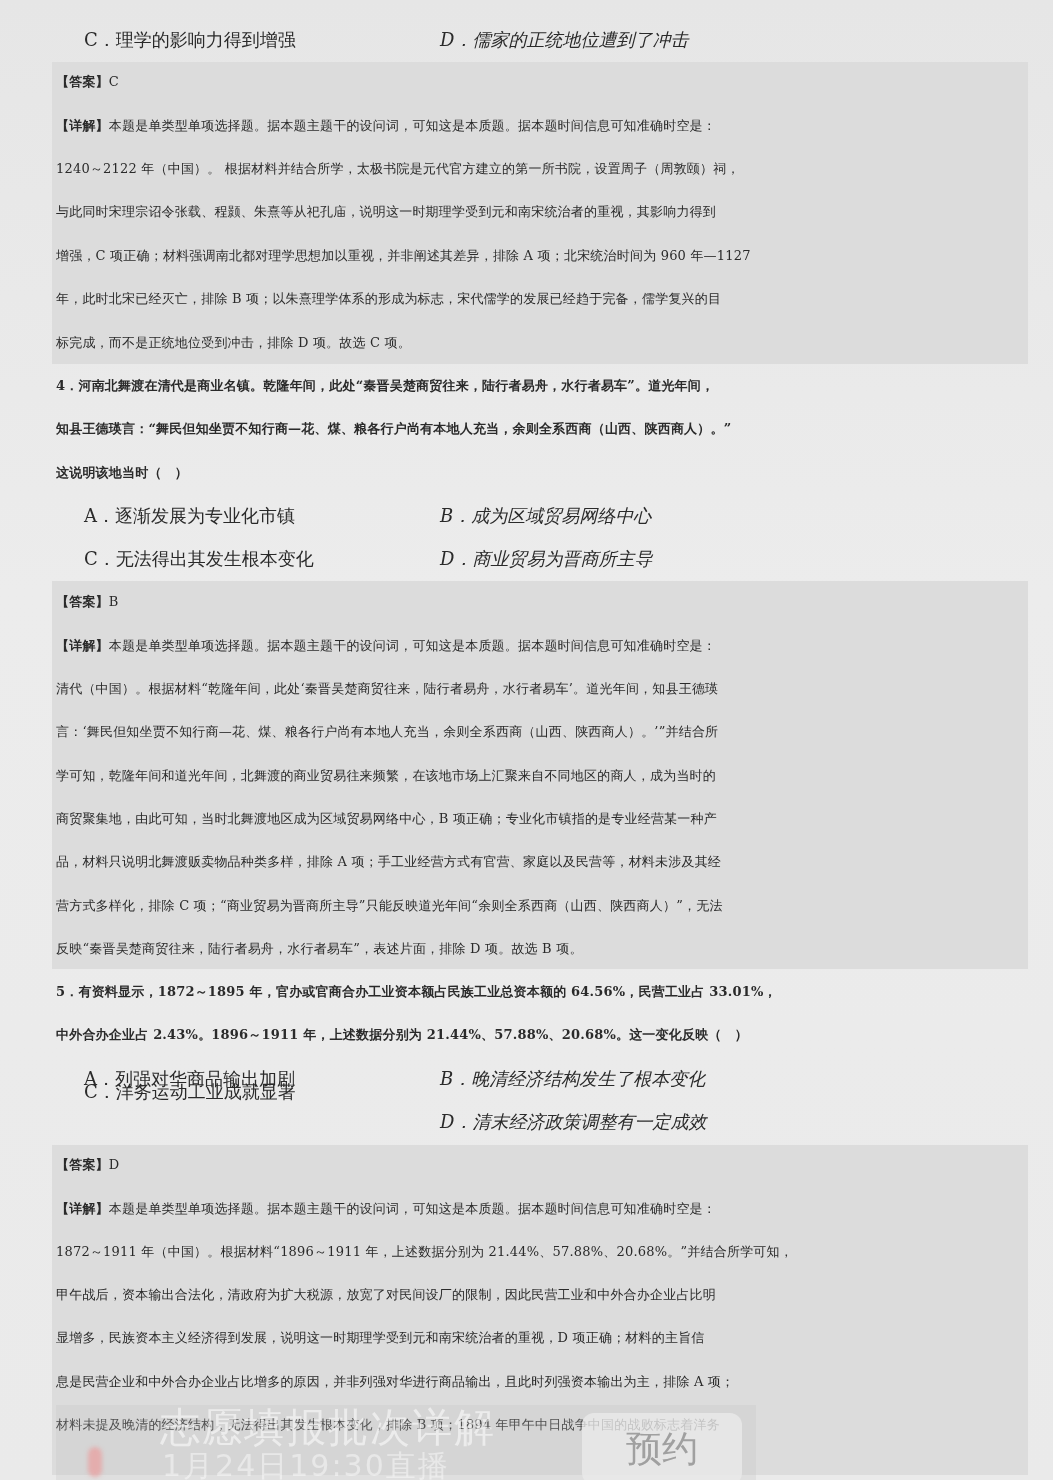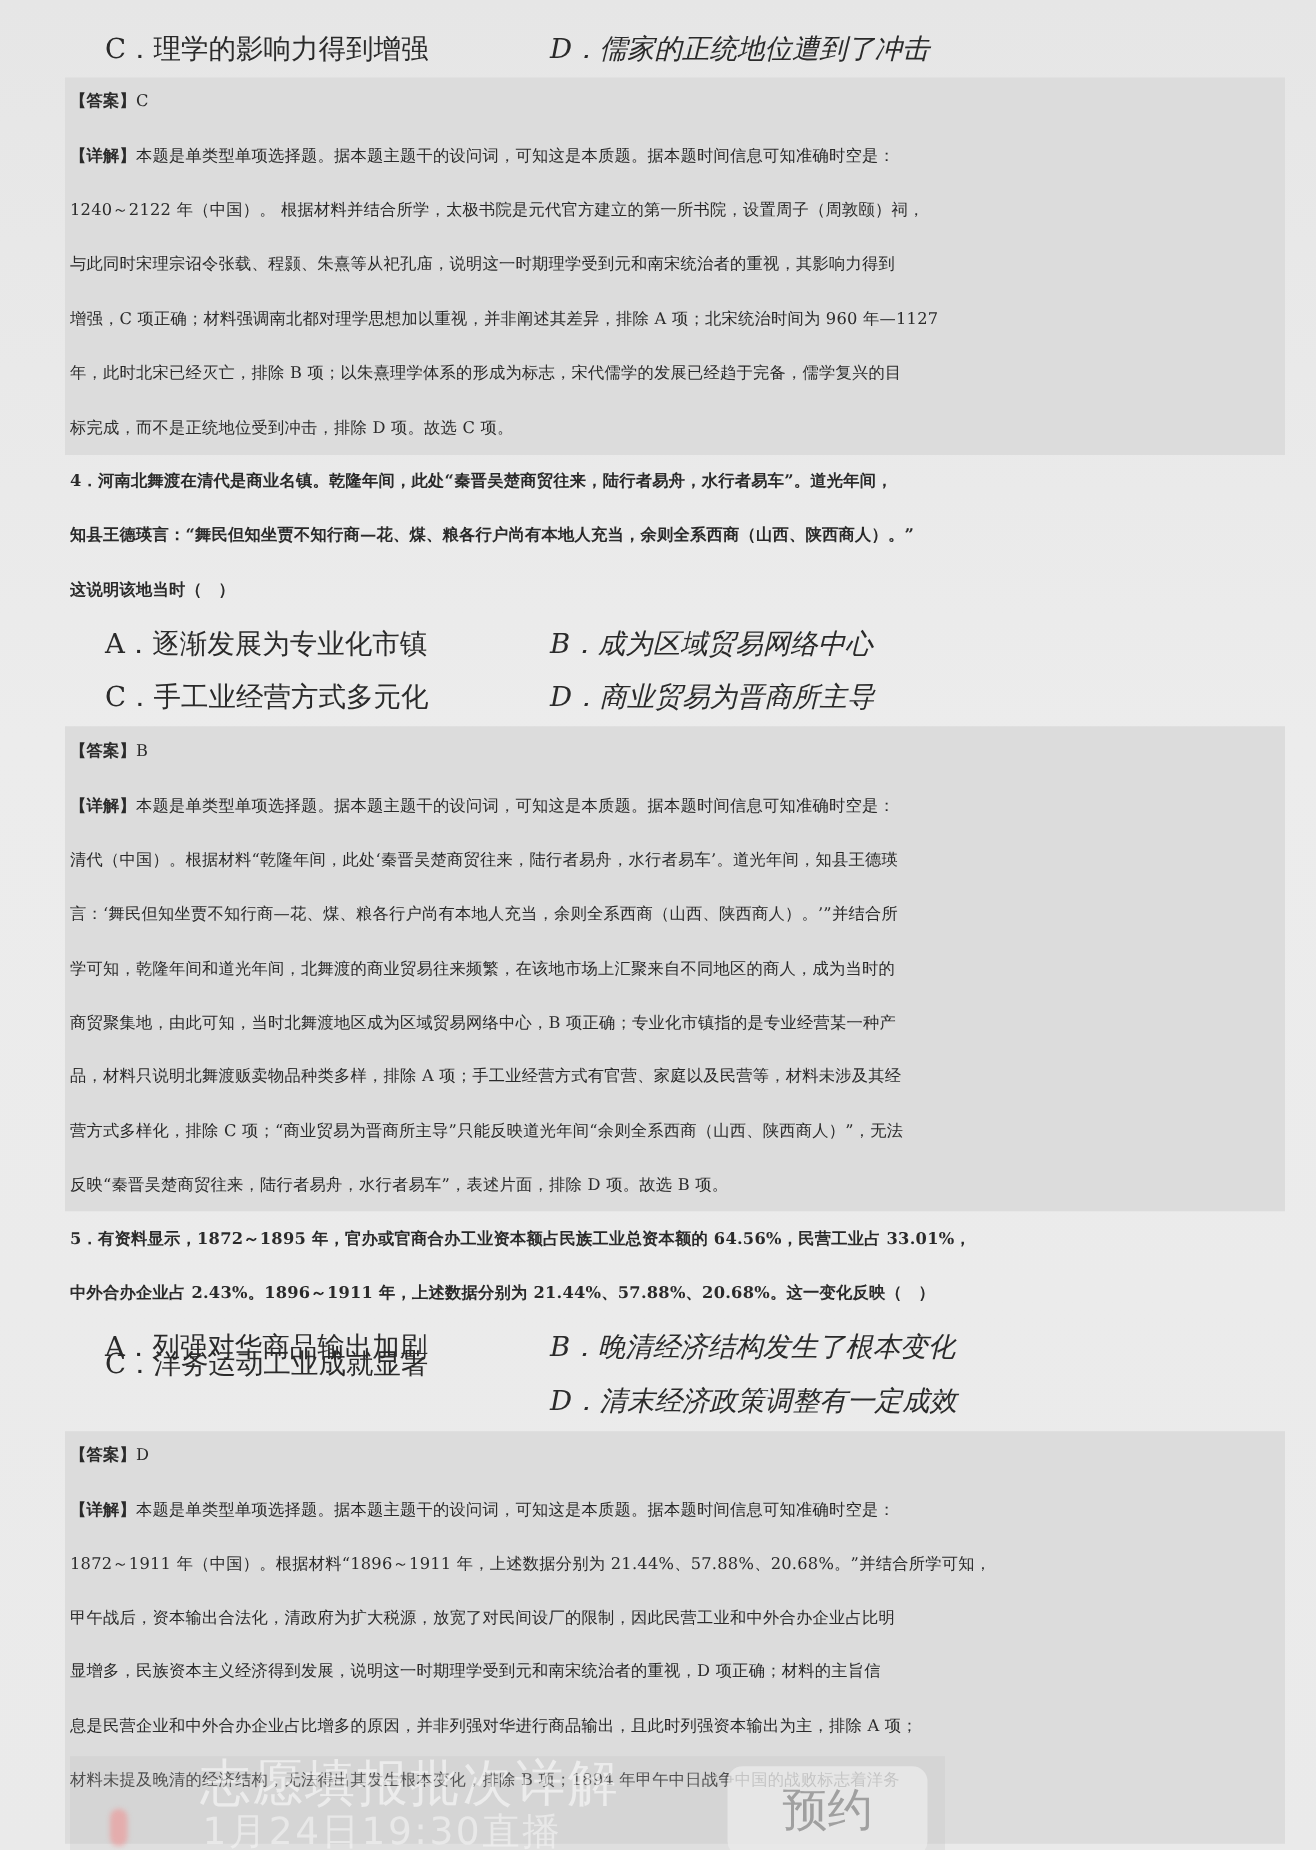--- a/index.html
+++ b/index.html
@@ -8,21 +8,21 @@
     background: linear-gradient(180deg, #e6e6e6 0%, #ececec 40%, #eaeaea 100%);
     font-family: "DejaVu Serif", "Liberation Serif", serif;
     color: #2a2a2a;
   }
   .page { position: absolute; left: 0; top: 0; width: 1053px; }
   .line {
     position: absolute; left: 56px; right: 26px;
     font-size: 13px; line-height: 24px; height: 24px;
     white-space: nowrap; overflow: hidden; letter-spacing: 0.2px;
   }
-  .opt { position: absolute; font-size: 22px; line-height: 24px; white-space: nowrap; text-align: right; }
+  .opt { position: absolute; font-size: 18px; line-height: 24px; white-space: nowrap; text-align: right; }
   .opt-left { left: 84px; }
   .opt-right { left: 440px; font-style: italic; }
   .shade {
     position: absolute; left: 52px; width: 976px;
     background: #dcdcdc;
   }
   .tag { font-weight: bold; }
   .bold { font-weight: bold; }
 
   
@@ -68,21 +68,21 @@
   <div class="line" style="top:200px">与此同时宋理宗诏令张载、程颢、朱熹等从祀孔庙，说明这一时期理学受到元和南宋统治者的重视，其影响力得到</div>
   <div class="line" style="top:244px">增强，C 项正确；材料强调南北都对理学思想加以重视，并非阐述其差异，排除 A 项；北宋统治时间为 960 年—1127</div>
   <div class="line" style="top:287px">年，此时北宋已经灭亡，排除 B 项；以朱熹理学体系的形成为标志，宋代儒学的发展已经趋于完备，儒学复兴的目</div>
   <div class="line" style="top:331px">标完成，而不是正统地位受到冲击，排除 D 项。故选 C 项。</div>
 
   <div class="line bold" style="top:374px">4．河南北舞渡在清代是商业名镇。乾隆年间，此处“秦晋吴楚商贸往来，陆行者易舟，水行者易车”。道光年间，</div>
   <div class="line bold" style="top:417px">知县王德瑛言：“舞民但知坐贾不知行商—花、煤、粮各行户尚有本地人充当，余则全系西商（山西、陕西商人）。”</div>
   <div class="line bold" style="top:461px">这说明该地当时（　）</div>
   <div class="opt opt-left" style="top:504px">A．逐渐发展为专业化市镇</div>
   <div class="opt opt-right" style="top:504px">B．成为区域贸易网络中心</div>
-  <div class="opt opt-left" style="top:547px">C．手工业经营方式多元化</div>
+  <div class="opt opt-left" style="top:547px">C．无法得出其发生根本变化</div>
   <div class="opt opt-right" style="top:547px">D．商业贸易为晋商所主导</div>
 
   <div class="shade" style="top:581px;height:388px"></div>
   <div class="line" style="top:590px"><span class="tag">【答案】</span><span>B</span></div>
   <div class="line" style="top:634px"><span class="tag">【详解】</span><span>本题是单类型单项选择题。据本题主题干的设问词，可知这是本质题。据本题时间信息可知准确时空是：</span></div>
   <div class="line" style="top:677px">清代（中国）。根据材料“乾隆年间，此处‘秦晋吴楚商贸往来，陆行者易舟，水行者易车’。道光年间，知县王德瑛</div>
   <div class="line" style="top:720px">言：‘舞民但知坐贾不知行商—花、煤、粮各行户尚有本地人充当，余则全系西商（山西、陕西商人）。’”并结合所</div>
   <div class="line" style="top:764px">学可知，乾隆年间和道光年间，北舞渡的商业贸易往来频繁，在该地市场上汇聚来自不同地区的商人，成为当时的</div>
   <div class="line" style="top:807px">商贸聚集地，由此可知，当时北舞渡地区成为区域贸易网络中心，B 项正确；专业化市镇指的是专业经营某一种产</div>
   <div class="line" style="top:850px">品，材料只说明北舞渡贩卖物品种类多样，排除 A 项；手工业经营方式有官营、家庭以及民营等，材料未涉及其经</div>

